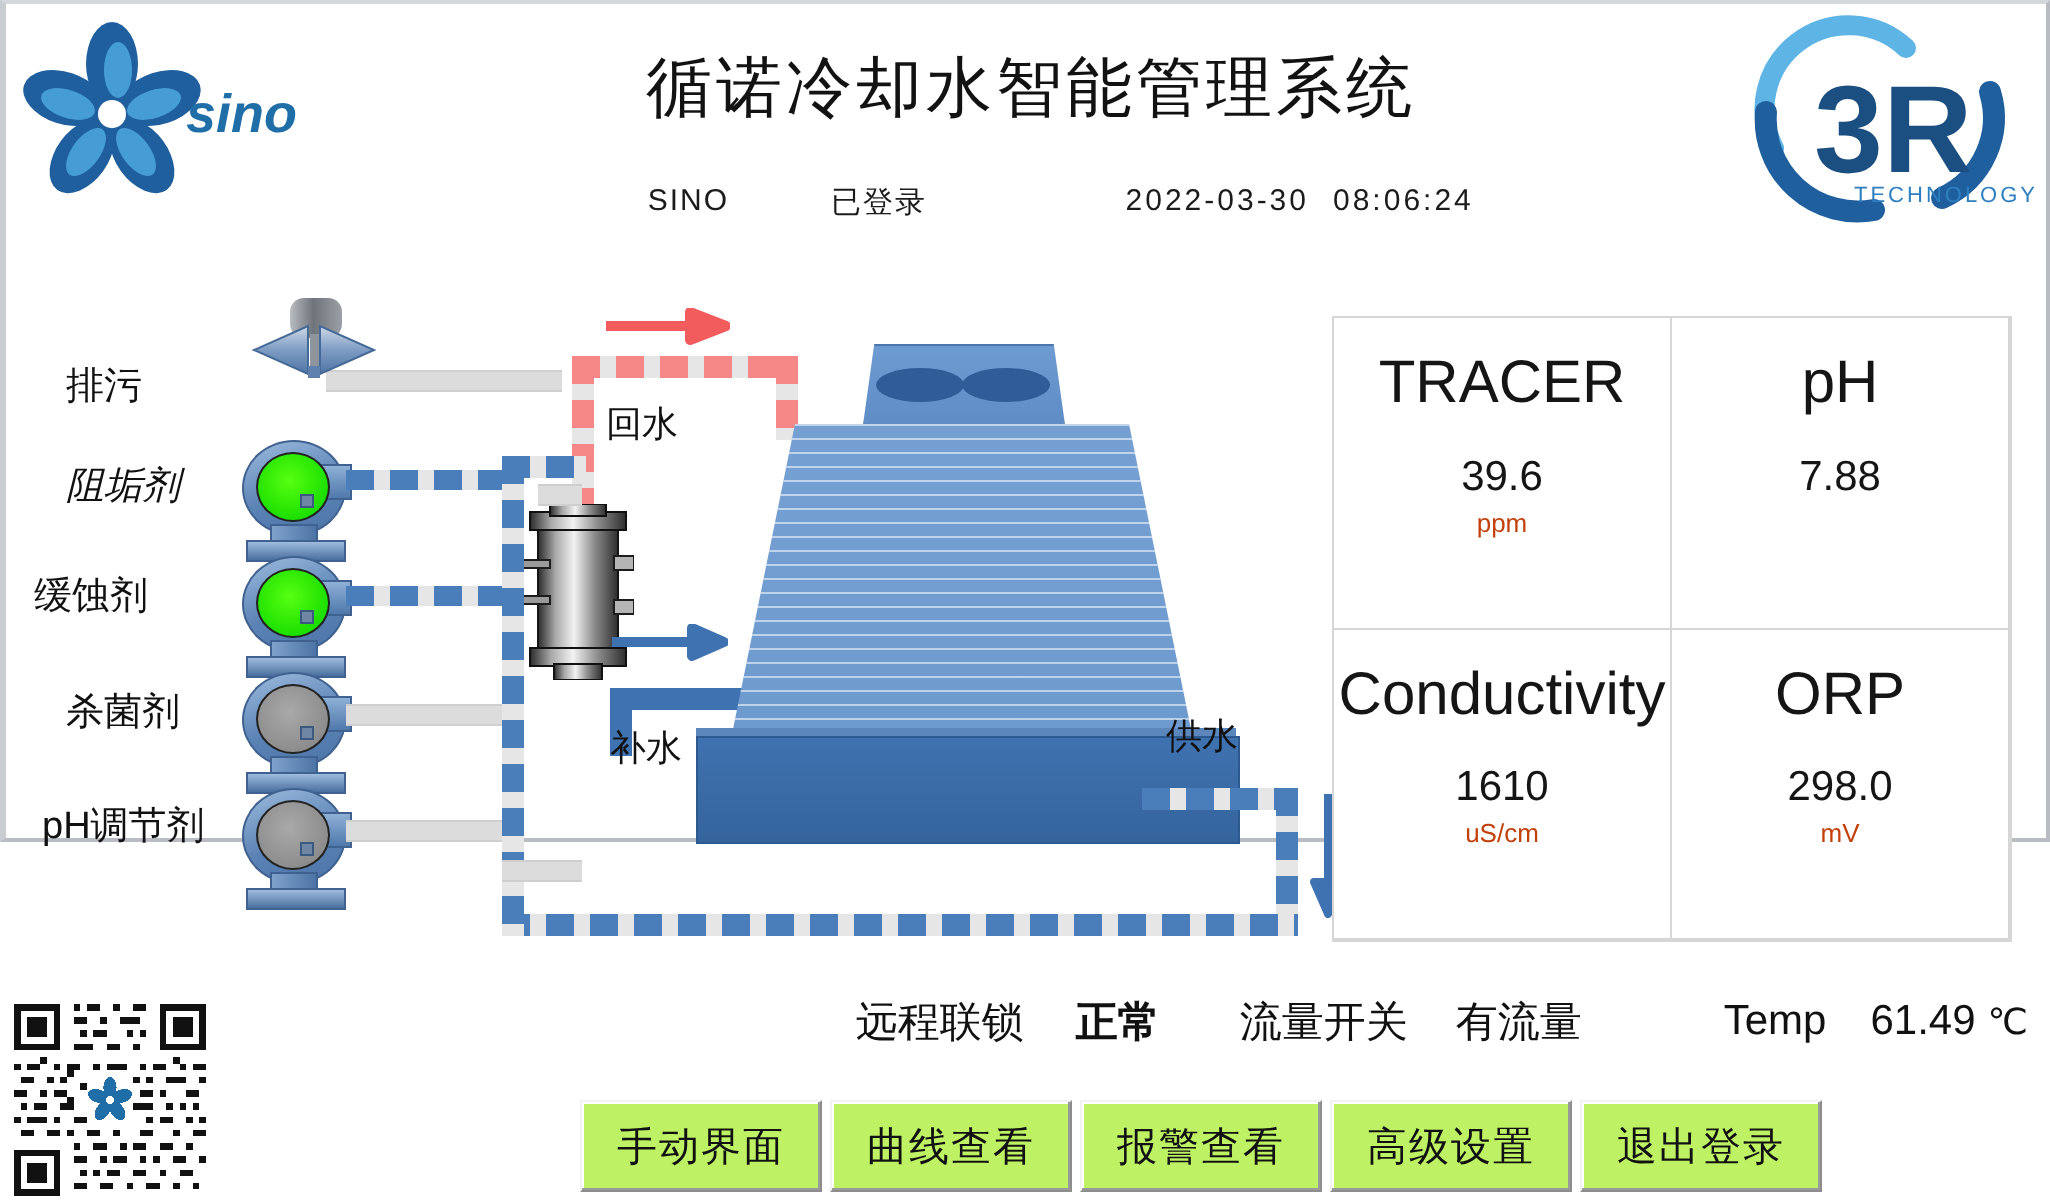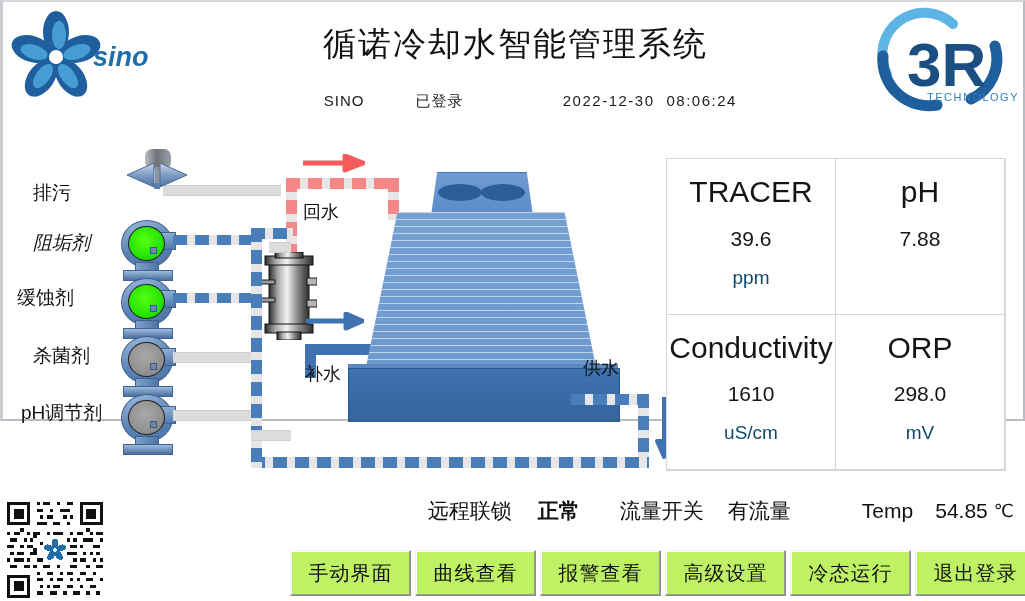--- a/index.html
+++ b/index.html
@@ -123,21 +123,21 @@
   .panel{
     position:absolute;left:663px;top:156px;width:340px;height:313px;
     border:1px solid #d6d6d6;display:grid;
     grid-template-columns:1fr 1fr;grid-template-rows:1fr 1fr;
     box-sizing:border-box;background:#fff;
   }
   .cell{border:1px solid #d6d6d6;margin:-1px 0 0 -1px;display:flex;
     flex-direction:column;align-items:center;padding-top:14px;box-sizing:border-box;}
   .cell .k{font-size:30px;color:#151515;line-height:1.25;}
   .cell .v{font-size:21px;color:#151515;margin-top:16px;}
-  .cell .u{font-size:19px;color:#0c4a6e;margin-top:16px;}
+  .cell .u{font-size:13px;color:#c2410c;margin-top:3px;}
 
   
   .status{
     position:absolute;left:0;top:495px;width:1025px;
     display:flex;justify-content:flex-end;align-items:center;
     padding-right:14px;box-sizing:border-box;
     font-size:21px;color:#111;
   }
   .status span{display:inline-block;}
   .st-g1{margin-right:26px;}
@@ -200,21 +200,21 @@
       <path d="M104 95 A44 44 0 0 0 128 42" stroke="#1f5f9e" stroke-width="11" fill="none" stroke-linecap="round"></path>
       <text x="40" y="82" font-family="'Liberation Sans',sans-serif" font-size="62" font-weight="bold" fill="#1b4f82">3R</text>
       <text x="60" y="97" font-family="'Liberation Sans',sans-serif" font-size="11" letter-spacing="1.5" fill="#2d7fc0">TECHNOLOGY</text>
     </svg>
   </div>
 
   <div class="hdr-title">循诺冷却水智能管理系统</div>
   <div class="hdr-sub">
     <span class="s-user">SINO</span>
     <span class="s-state">已登录</span>
-    <span class="s-date">2022-12-30</span>
+    <span class="s-date">2022-03-30</span>
     <span class="s-time">08:06:24</span>
   </div>
 
   <div class="lbl lbl-paiwu">排污</div>
   <div class="lbl lbl-zugou">阻垢剂</div>
   <div class="lbl lbl-huanshi">缓蚀剂</div>
   <div class="lbl lbl-shajun">杀菌剂</div>
   <div class="lbl lbl-ph">pH调节剂</div>
 
   <div class="hpipe" style="left:160px;top:183px;width:118px;"></div>
@@ -388,30 +388,29 @@
       <div class="u">mV</div>
     </div>
   </div>
 
   <div class="status">
     <span class="st-g1">远程联锁</span>
     <span class="st-g2">正常</span>
     <span class="st-g3">流量开关</span>
     <span class="st-g4">有流量</span>
     <span class="st-g5">Temp</span>
-    <span>54.85</span>
+    <span>61.49</span>
     <span class="st-unit">℃</span>
   </div>
 
   <div class="btnbar">
     <div class="btn">手动界面</div>
     <div class="btn">曲线查看</div>
     <div class="btn">报警查看</div>
     <div class="btn">高级设置</div>
-    <div class="btn">冷态运行</div>
     <div class="btn">退出登录</div>
   </div>
 
   <div class="qr">
     <svg viewBox="0 0 29 29" width="96" height="96" shape-rendering="crispEdges">
       <rect width="29" height="29" fill="#fff"></rect>
       <g fill="#111">
         <path d="M0 0h7v7h-7z"></path>
           <path d="M22 0h7v7h-7z"></path>
           <path d="M0 22h7v7h-7z"></path>

